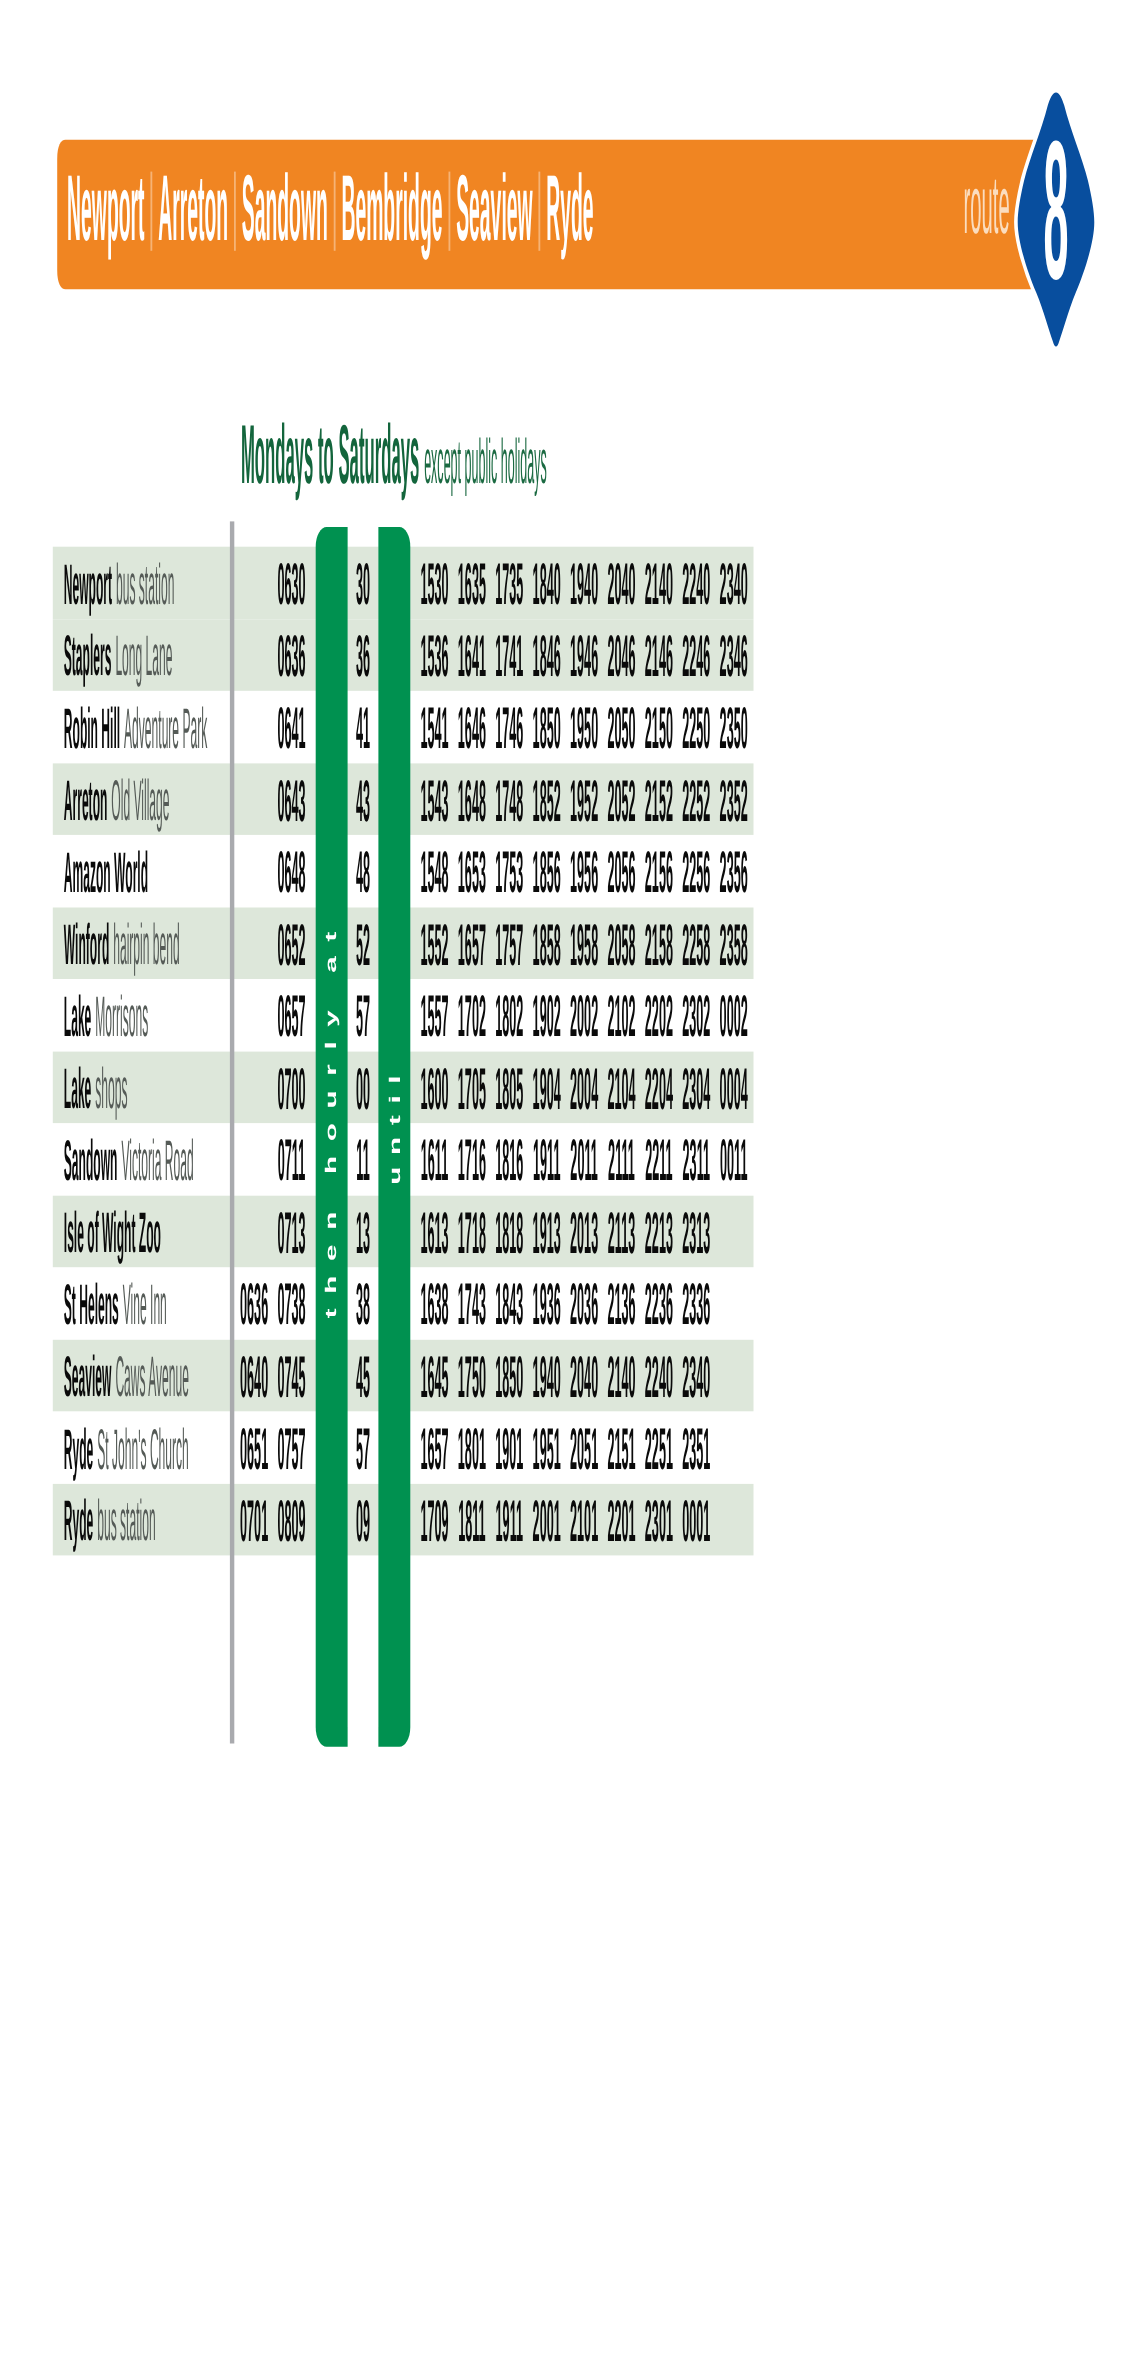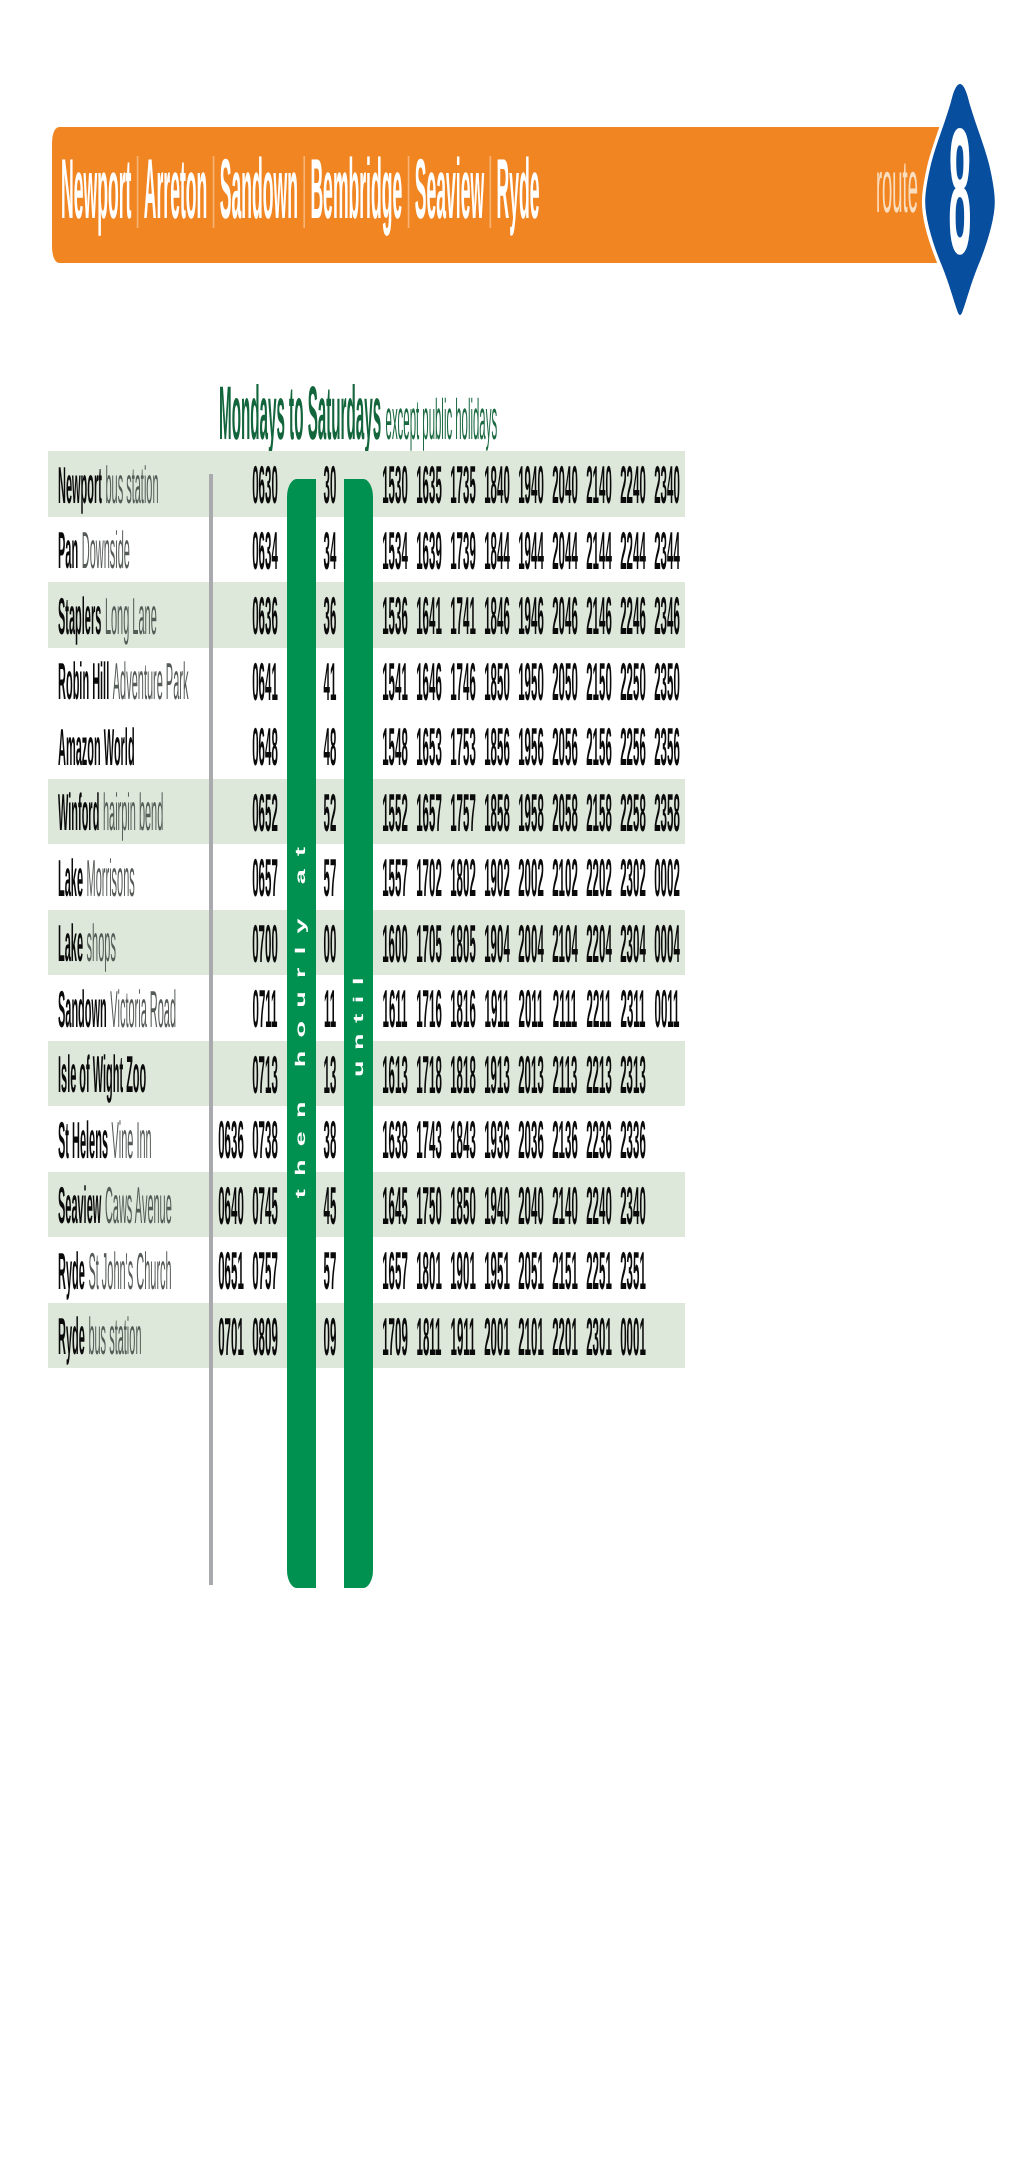--- a/index.html
+++ b/index.html
@@ -19,21 +19,21 @@
   #route-word{position:absolute;left:876px;top:158px;color:#FBDDBF;font-size:75px;
       line-height:56px;transform:scaleX(0.245);transform-origin:left top;white-space:nowrap;}
 
   
   #sched-title{position:absolute;left:219px;top:386px;white-space:nowrap;
       transform:scaleX(0.2);transform-origin:left top;line-height:56px;}
   #sched-title .main{color:#13653C;font-weight:bold;font-size:76px;}
   #sched-title .sub{color:#1B6A42;font-size:57px;padding-left:22px;}
 
   
-  #table{position:absolute;left:48px;top:451px;width:637px;}
+  #table{position:absolute;left:48px;top:497px;width:637px;}
   .row{position:relative;height:65.5px;}
   .row.shade{background:#DDE7DA;}
   .cellname{position:absolute;left:9.5px;top:15.5px;height:38px;line-height:38px;
       white-space:nowrap;transform:scaleX(0.211);transform-origin:left top;}
   .nm-b{color:#0A0A0A;font-weight:bold;font-size:52px;}
   .nm-l{color:#555B57;font-size:52px;padding-left:17px;}
   .num{position:absolute;top:15px;height:39px;line-height:39px;text-align:center;
       color:#0A0A0A;font-size:53.5px;font-weight:bold;white-space:nowrap;
       transform:scaleX(0.215);}
   #vline{position:absolute;left:209px;top:474px;width:4px;height:1111px;background:#A9AAAE;z-index:3;}
@@ -108,34 +108,20 @@
    <div class="num t0">1530</div>
    <div class="num t1">1635</div>
    <div class="num t2">1735</div>
    <div class="num t3">1840</div>
    <div class="num t4">1940</div>
    <div class="num t5">2040</div>
    <div class="num t6">2140</div>
    <div class="num t7">2240</div>
    <div class="num t8">2340</div>
   </div>
-  <div class="row">
-   <div class="cellname"><span class="nm-b">Pan</span><span class="nm-l">Downside</span></div>
-   <div class="num cb">0634</div>
-   <div class="num cm">34</div>
-   <div class="num t0">1534</div>
-   <div class="num t1">1639</div>
-   <div class="num t2">1739</div>
-   <div class="num t3">1844</div>
-   <div class="num t4">1944</div>
-   <div class="num t5">2044</div>
-   <div class="num t6">2144</div>
-   <div class="num t7">2244</div>
-   <div class="num t8">2344</div>
-  </div>
   <div class="row shade">
    <div class="cellname"><span class="nm-b">Staplers</span><span class="nm-l">Long Lane</span></div>
    <div class="num cb">0636</div>
    <div class="num cm">36</div>
    <div class="num t0">1536</div>
    <div class="num t1">1641</div>
    <div class="num t2">1741</div>
    <div class="num t3">1846</div>
    <div class="num t4">1946</div>
    <div class="num t5">2046</div>
@@ -150,20 +136,34 @@
    <div class="num t0">1541</div>
    <div class="num t1">1646</div>
    <div class="num t2">1746</div>
    <div class="num t3">1850</div>
    <div class="num t4">1950</div>
    <div class="num t5">2050</div>
    <div class="num t6">2150</div>
    <div class="num t7">2250</div>
    <div class="num t8">2350</div>
   </div>
+  <div class="row shade">
+   <div class="cellname"><span class="nm-b">Arreton</span><span class="nm-l">Old Village</span></div>
+   <div class="num cb">0643</div>
+   <div class="num cm">43</div>
+   <div class="num t0">1543</div>
+   <div class="num t1">1648</div>
+   <div class="num t2">1748</div>
+   <div class="num t3">1852</div>
+   <div class="num t4">1952</div>
+   <div class="num t5">2052</div>
+   <div class="num t6">2152</div>
+   <div class="num t7">2252</div>
+   <div class="num t8">2352</div>
+  </div>
   <div class="row">
    <div class="cellname"><span class="nm-b">Amazon World</span></div>
    <div class="num cb">0648</div>
    <div class="num cm">48</div>
    <div class="num t0">1548</div>
    <div class="num t1">1653</div>
    <div class="num t2">1753</div>
    <div class="num t3">1856</div>
    <div class="num t4">1956</div>
    <div class="num t5">2056</div>

